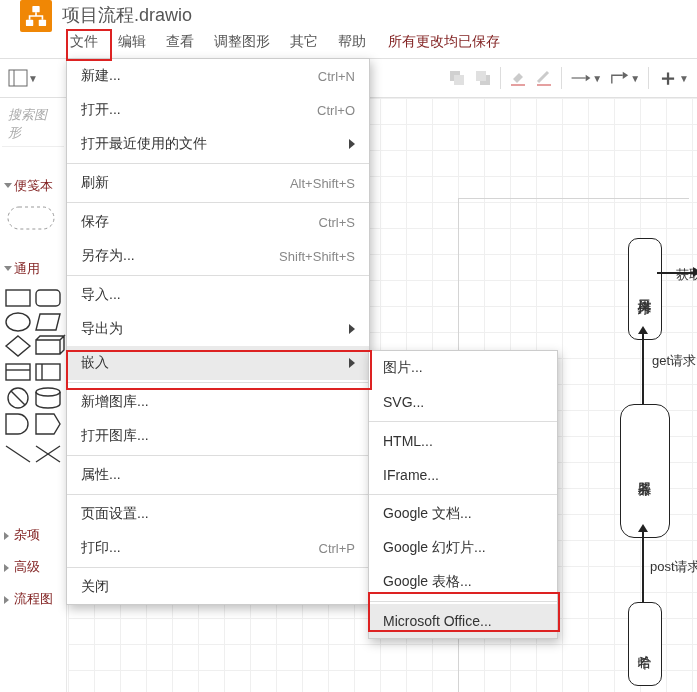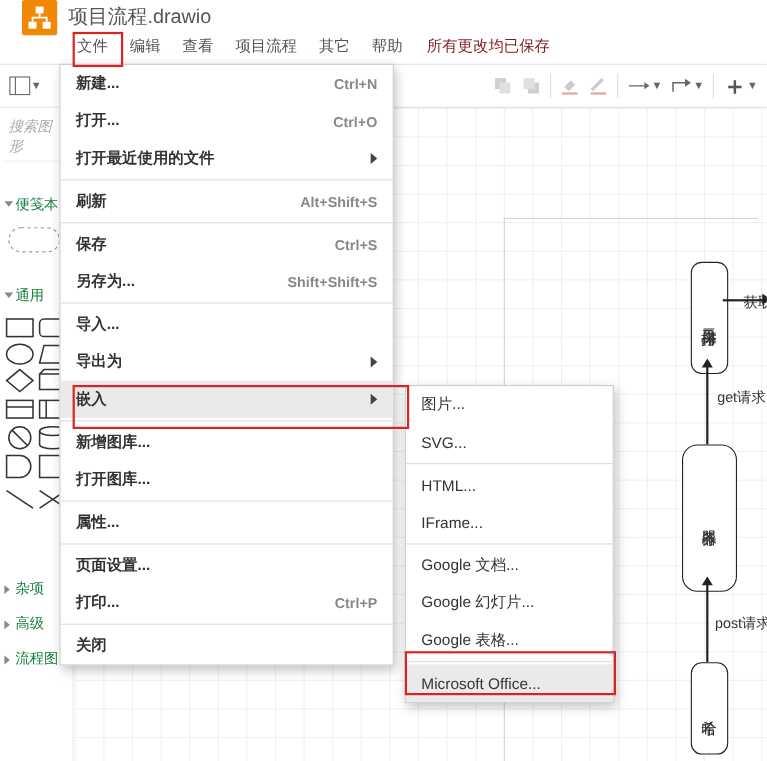--- a/index.html
+++ b/index.html
@@ -76,21 +76,21 @@
   .side-search {
     padding: 4px 6px;
     font-size: 13px;
     color: #999;
     border-bottom: 1px solid #eee;
     margin: 4px 2px;
     font-style: italic;
   }
   .side-section {
     font-size: 13px;
-    color: #15803d;
+    color: #7f1d1d;
     padding: 10px 6px 4px 14px;
     position: relative;
   }
   .side-section::before {
     content: "";
     position: absolute;
     left: 4px;
     top: 16px;
     width: 0; height: 0;
     border-left: 4px solid transparent;
@@ -125,21 +125,21 @@
     background: #ddd;
     margin: 2px 0;
   }
   .dropdown .row .arrow {
     margin-left: 30px;
     width:0;height:0;
     border-top:5px solid transparent;
     border-bottom:5px solid transparent;
     border-left:6px solid #444;
   }
-  .main-menu { left: 54px; top: 58px; width: 302px; font-weight: bold; }
+  .main-menu { left: 66px; top: 58px; width: 302px; }
   .sub-menu  { left: 368px; top: 350px; width: 188px; }
   .hl-file {
     position: absolute;
     left: 66px; top: 29px;
     width: 42px; height: 28px;
     border: 2px solid #d22;
     pointer-events:none;
     z-index: 200;
   }
   .hl-embed {
@@ -227,21 +227,21 @@
       <path d="M12 8 V12 M5 16 V12 H19 V16" stroke="#fff" stroke-width="1.8" fill="none"></path>
     </svg>
   </div>
   <div class="title">项目流程.drawio</div>
 </div>
 
 <div class="menubar">
   <div class="menu-item">文件</div>
   <div class="menu-item">编辑</div>
   <div class="menu-item">查看</div>
-  <div class="menu-item">项目流程</div>
+  <div class="menu-item">调整图形</div>
   <div class="menu-item">其它</div>
   <div class="menu-item">帮助</div>
   <div class="save-status">所有更改均已保存</div>
 </div>
 
 <div class="toolbar">
   <div class="tb">
     <svg width="20" height="18" viewBox="0 0 20 18">
         <rect x="1" y="1" width="18" height="16" fill="none" stroke="#666"></rect>
         <line x1="6" y1="1" x2="6" y2="17" stroke="#666"></line>

